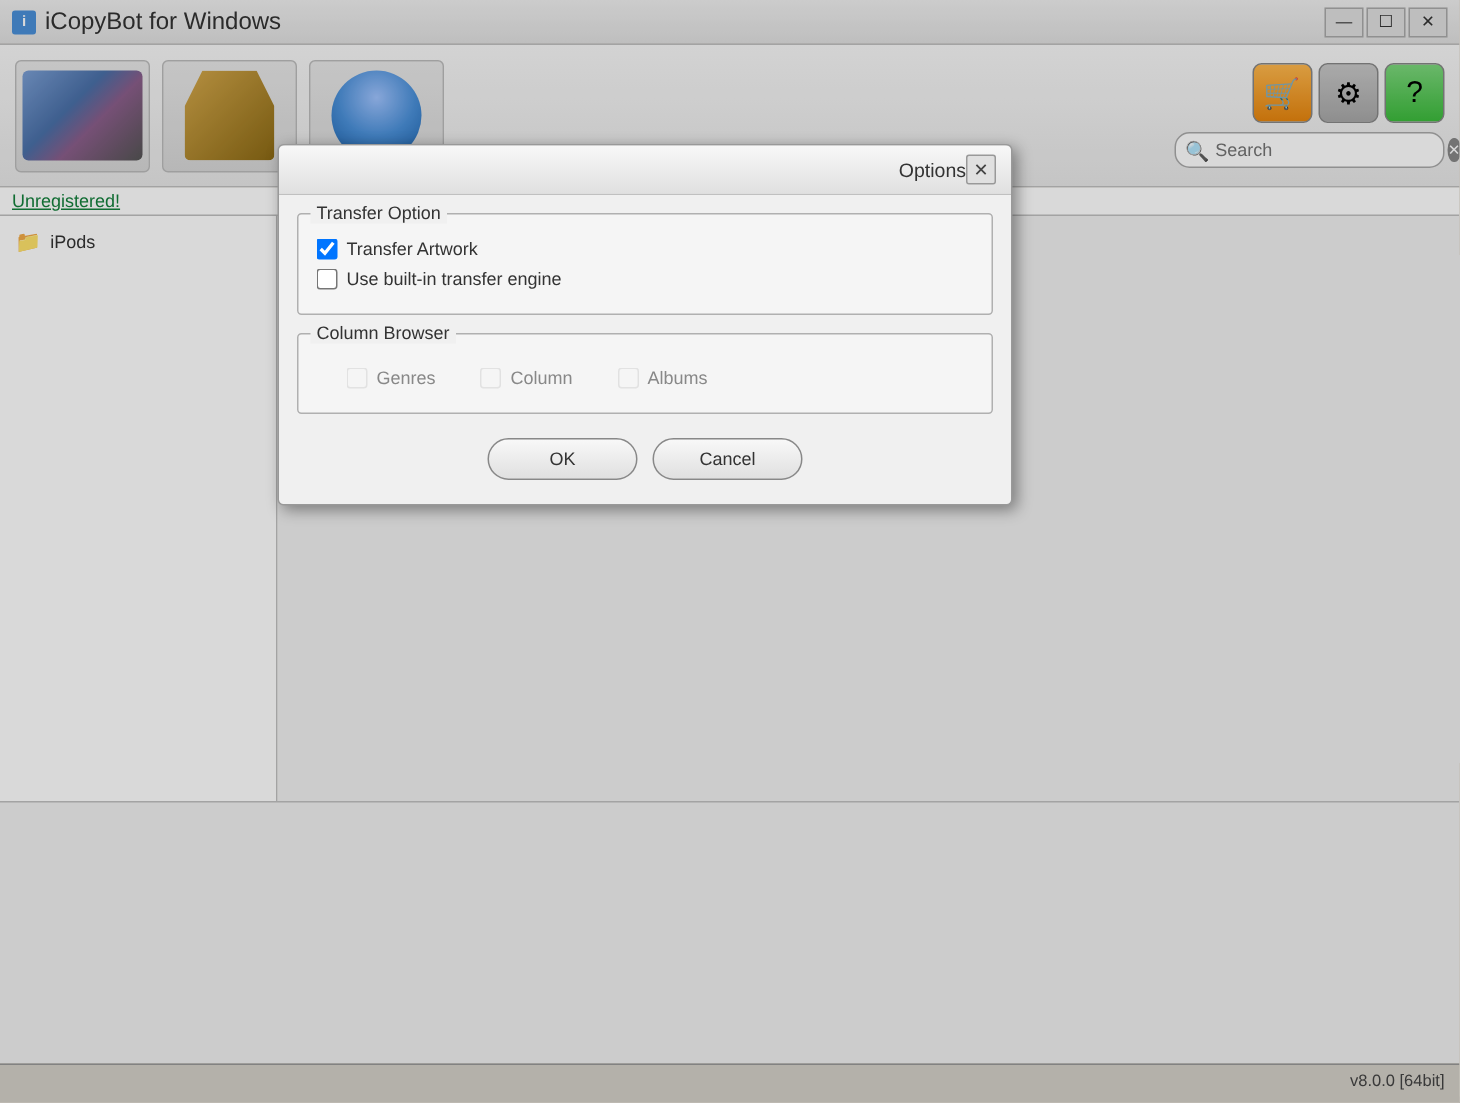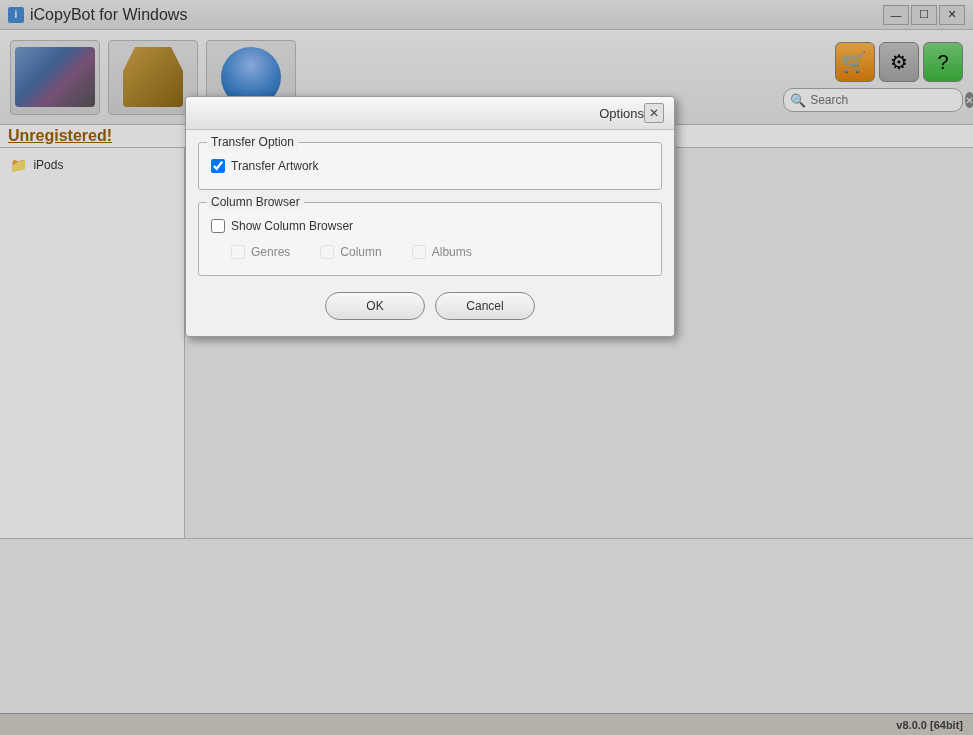--- a/index.html
+++ b/index.html
@@ -140,25 +140,25 @@
       color: white; font-size: 10px; cursor: pointer;
     }
 
     
     .unreg-banner {
       background: white;
       border-bottom: 1px solid #c0c0c0;
       padding: 2px 8px;
     }
     .unreg-link {
-      color: #a16207;
+      color: #15803d;
       text-decoration: underline;
       cursor: pointer;
-      font-size: 16px;
-      font-weight: bold;
+      font-size: 12px;
+      font-weight: normal;
     }
 
     
     .main-area {
       display: flex;
       height: 390px;
     }
 
     
     .sidebar {
@@ -308,21 +308,20 @@
       border-top: 1px solid #c0c0c0;
     }
     .status-bar {
       height: 22px;
       background: #d4d0c8;
       border-top: 1px solid #999;
       display: flex;
       align-items: center;
       justify-content: flex-end;
       padding: 0 10px;
-      font-weight: bold;
     }
     .status-text {
       font-size: 11px;
       color: #444;
     }
 
     
     .device-img-1 {
       width: 80px; height: 60px;
       background: linear-gradient(135deg, #7b9fd4 0%, #4a70a8 40%, #8b5e8b 60%, #555 100%);
@@ -416,29 +415,29 @@
     <div class="dialog-body">
 
       <div class="group-box">
         <span class="group-box-legend">Transfer Option</span>
 
         <div class="checkbox-row">
           <input type="checkbox" id="transfer-artwork" checked="" style="">
           <label for="transfer-artwork">Transfer Artwork</label>
         </div>
 
+        <div class="checkbox-row">
+          <input type="checkbox" id="use-builtin" style="">
+          <label for="use-builtin">Use built-in transfer engine</label>
+        </div>
       </div>
 
       <div class="group-box">
         <span class="group-box-legend">Column Browser</span>
 
-        <div class="checkbox-row">
-          <input type="checkbox" id="show-column-browser" style="">
-          <label for="show-column-browser">Show Column Browser</label>
-        </div>
 
         <div class="sub-checkboxes">
           <div class="checkbox-row disabled">
             <input type="checkbox" id="genres" disabled="" style="">
             <label for="genres">Genres</label>
           </div>
           <div class="checkbox-row disabled">
             <input type="checkbox" id="artists" disabled="" style="">
             <label for="artists">Column</label>
           </div>

